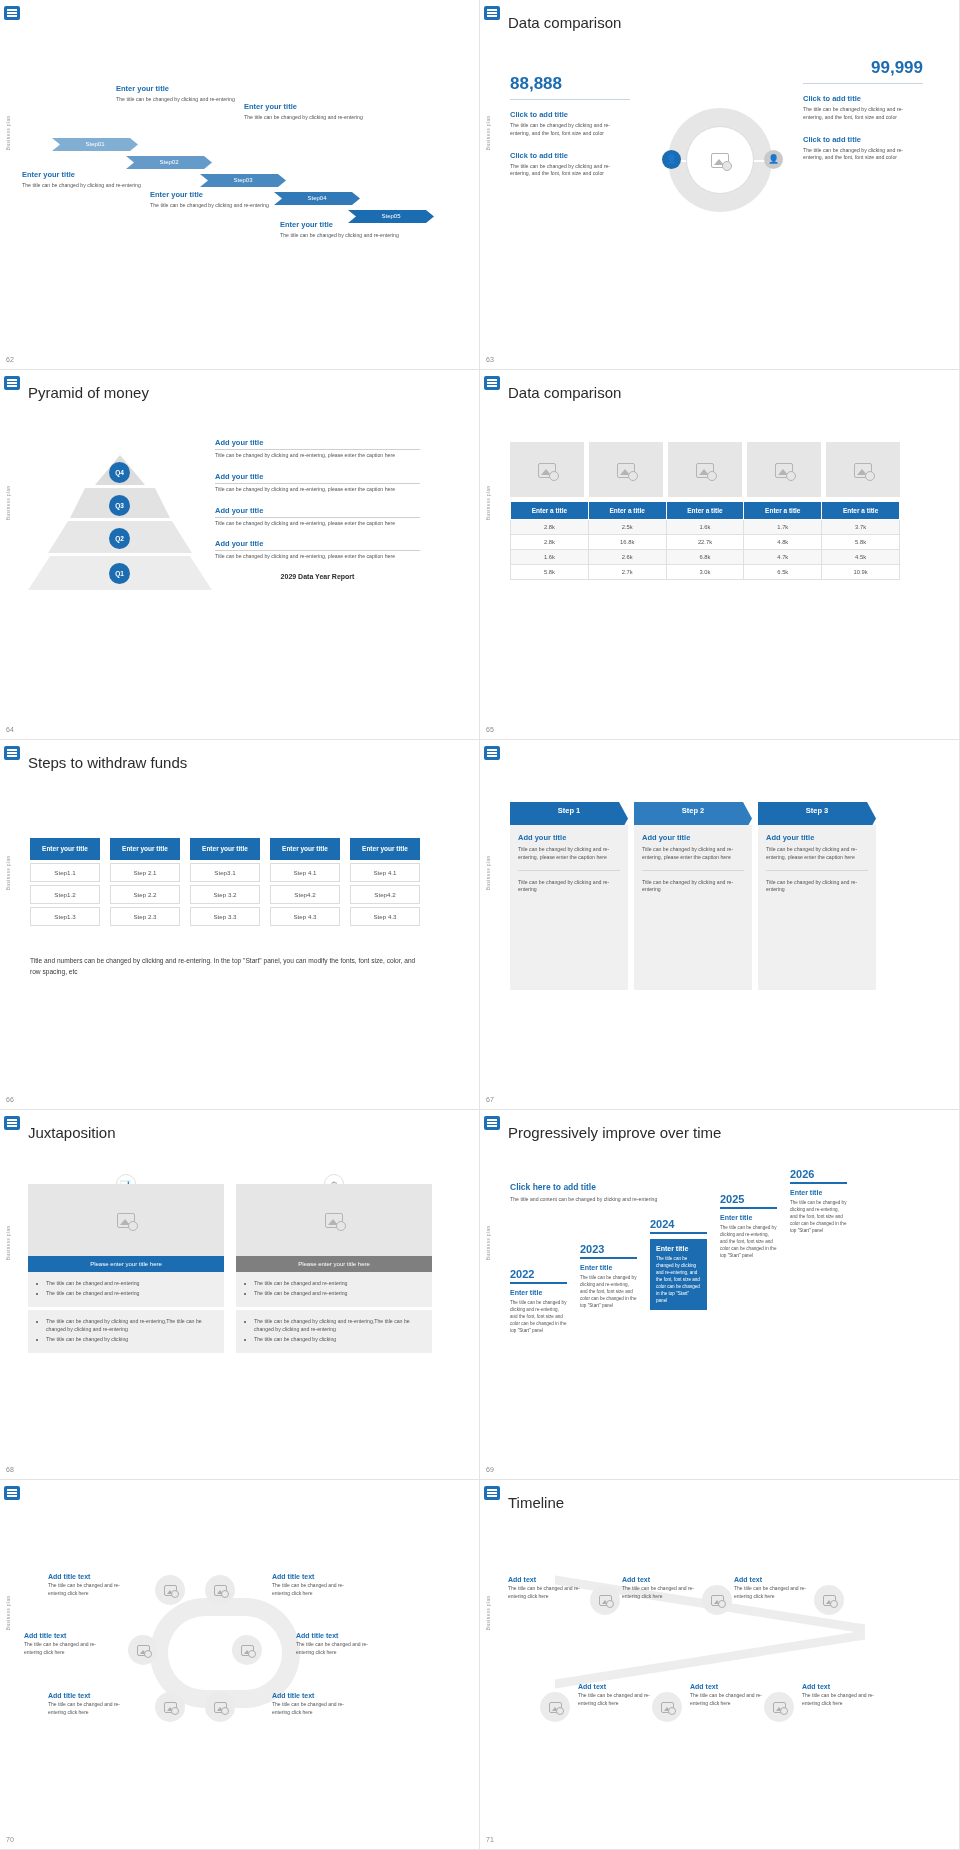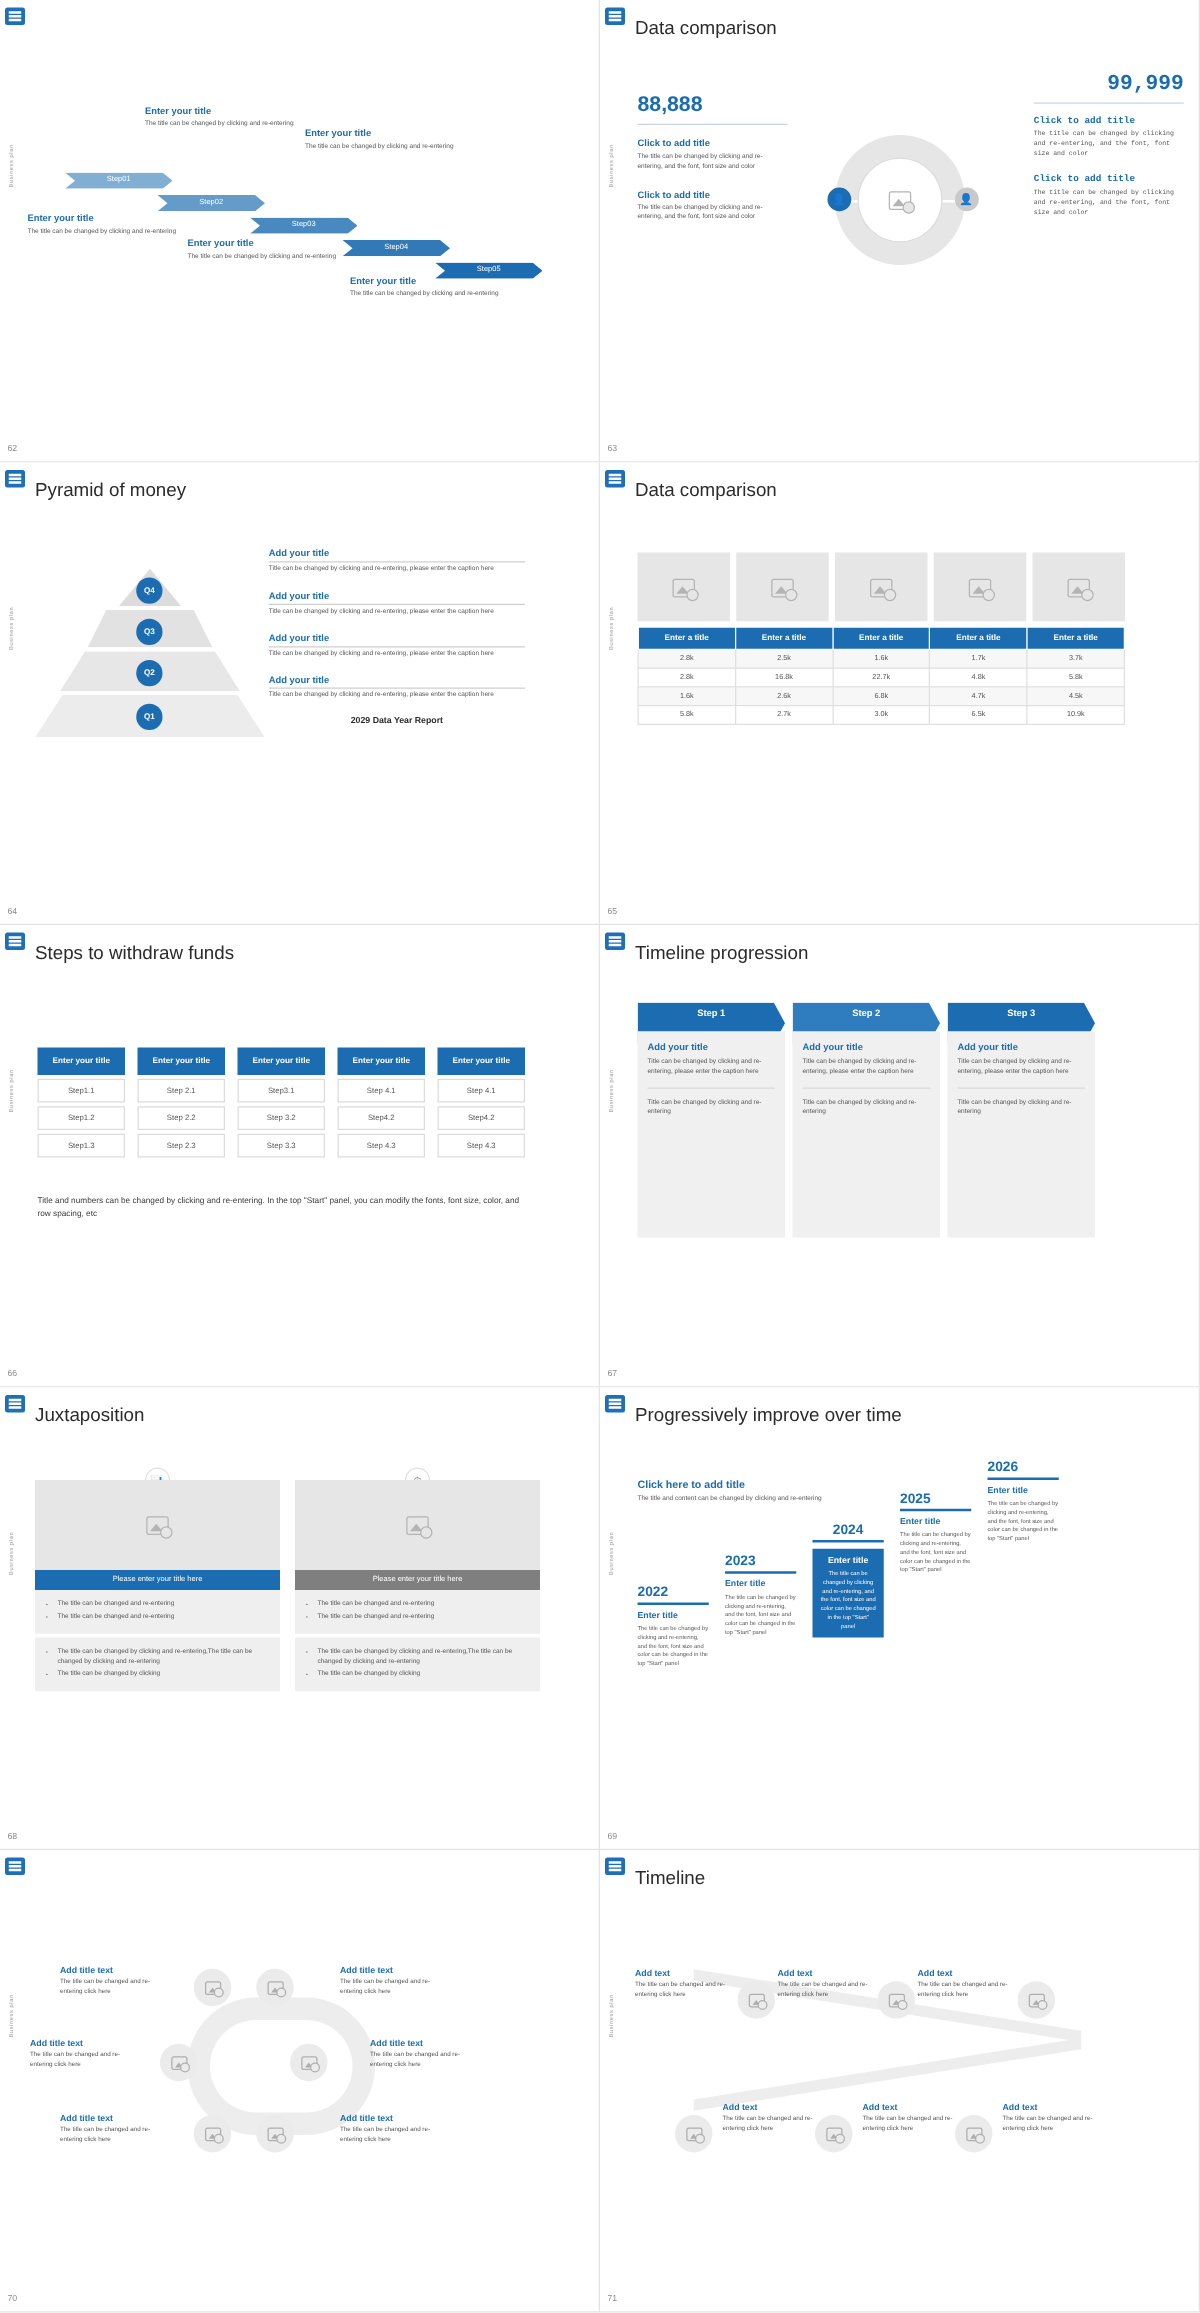--- a/index.html
+++ b/index.html
@@ -239,21 +239,21 @@
 
     <div style="position:absolute; left:30px; top:58px; width:120px;margin-top:16px;">
       <div class="bignum">88,888</div>
       <div class="ruleline"></div>
       <h4>Click to add title</h4>
       <div class="tiny" style="margin-top:3px">The title can be changed by clicking and re-entering, and the font, font size and color</div>
       <h4 style="margin-top:13px">Click to add title</h4>
       <div class="tiny" style="margin-top:3px">The title can be changed by clicking and re-entering, and the font, font size and color</div>
     </div>
 
-    <div style="position:absolute; right:12px; top:58px; width:120px;font-family:Liberation Mono, monospace;">
+    <div style="position:absolute; right:36px; top:58px; width:120px;">
       <div class="bignum" style="text-align:right">99,999</div>
       <div class="ruleline"></div>
       <h4>Click to add title</h4>
       <div class="tiny" style="margin-top:3px">The title can be changed by clicking and re-entering, and the font, font size and color</div>
       <h4 style="margin-top:13px">Click to add title</h4>
       <div class="tiny" style="margin-top:3px">The title can be changed by clicking and re-entering, and the font, font size and color</div>
     </div>
 
     <div class="donut">
       <div class="cut"></div>
@@ -413,21 +413,20 @@
       <div class="cell">Step 4.3</div>
     </div>
 
     <div style="position:absolute; left:30px; top:215px; width:390px; font-size:6.6px; color:#3a3a3a; line-height:1.7;">Title and numbers can be changed by clicking and re-entering. In the top "Start" panel, you can modify the fonts, font size, color, and row spacing, etc</div>
   </div>
 
   <div class="slide">
     <div class="doc-icon"></div>
     <div class="side-label">Business plan</div>
     <div class="page-num">67</div>
-    <h2 class="s-title">Timeline progression</h2>
 
     <div class="tlhead" style="left:30px; top:62px; width:118px;">Step 1</div>
     <div class="tlhead" style="left:154px; top:62px; width:118px; background:#2f7cbf;">Step 2</div>
     <div class="tlhead" style="left:278px; top:62px; width:118px; background:#1b6cb0;">Step 3</div>
 
     <div class="tlbody" style="left:30px; top:85px; width:118px; height:165px;">
       <div class="inner">
         <h4>Add your title</h4>
         <div class="tiny" style="margin-top:4px">Title can be changed by clicking and re-entering, please enter the caption here</div>
         <div class="sep"></div>
@@ -515,21 +514,21 @@
       <div class="hr"></div>
       <div class="ttl">Enter title</div>
       <div class="bd">The title can be changed by clicking and re-entering, and the font, font size and color can be changed in the top "Start" panel</div>
     </div>
     <div class="yrcard" style="left:100px; top:133px;">
       <div class="yr">2023</div>
       <div class="hr"></div>
       <div class="ttl">Enter title</div>
       <div class="bd">The title can be changed by clicking and re-entering, and the font, font size and color can be changed in the top "Start" panel</div>
     </div>
-    <div class="yrcard" style="left:170px; top:108px;text-align:center;">
+    <div class="yrcard" style="left:170px; top:108px;">
       <div class="yr">2024</div>
       <div class="hr"></div>
       <div class="filled" style="padding:6px; background:#1b6cb0;">
         <div style="font-size:7px; font-weight:bold; color:#fff;">Enter title</div>
         <div style="font-size:4.6px; color:#fff; line-height:1.55; margin-top:3px;">The title can be changed by clicking and re-entering, and the font, font size and color can be changed in the top "Start" panel</div>
       </div>
     </div>
     <div class="yrcard" style="left:240px; top:83px;">
       <div class="yr">2025</div>
       <div class="hr"></div>

